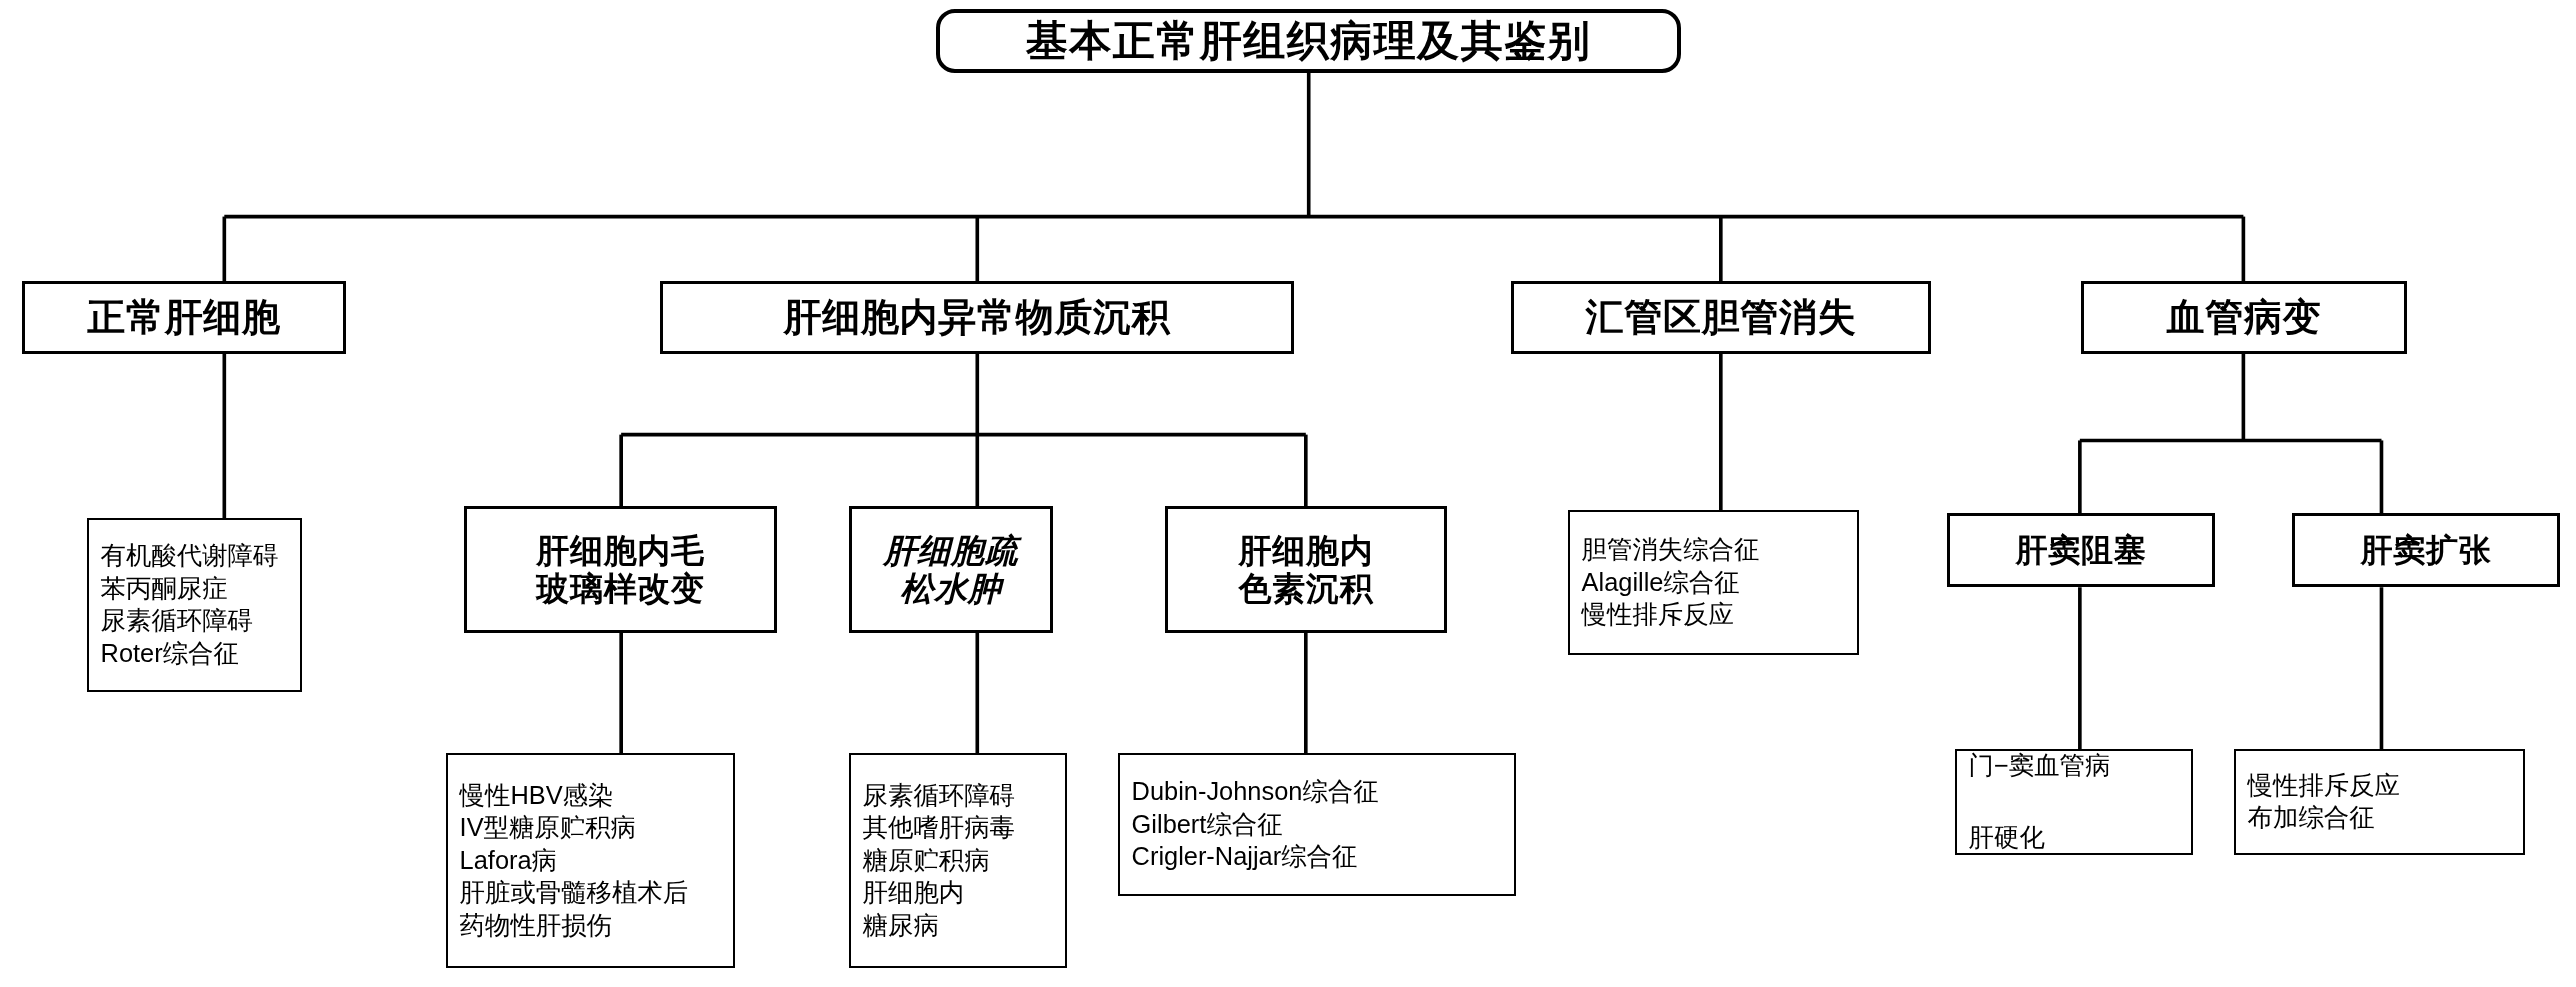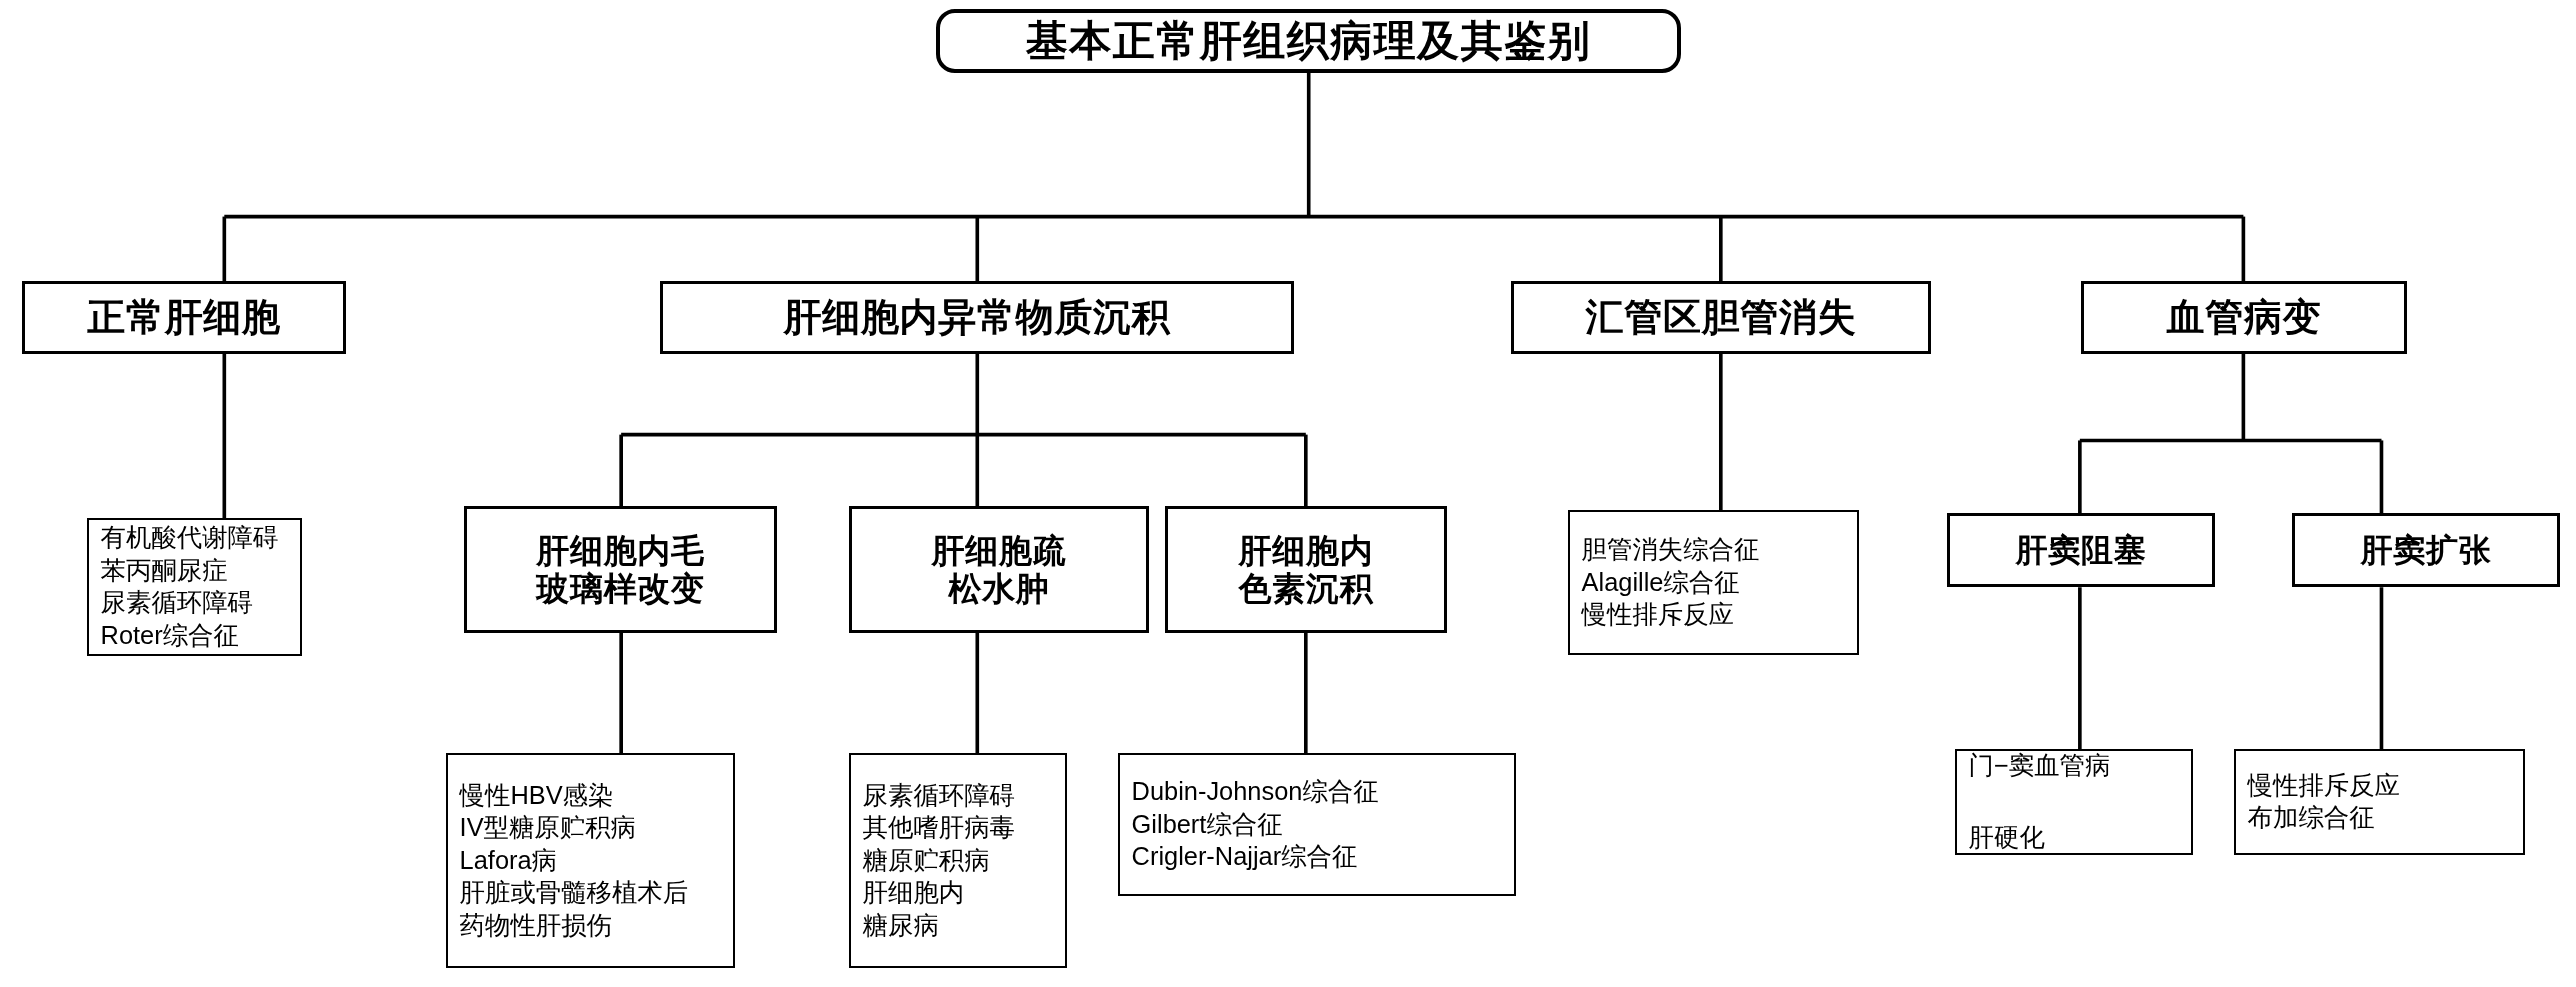--- a/index.html
+++ b/index.html
@@ -138,39 +138,39 @@
 
   <div class="node level2" style="left:2081px; top:281px; width:326px; height:73px;">
     <span class="nodelabel">血管病变</span>
   </div>
 
   <div class="node level3" style="left:464px; top:506px; width:313px; height:127px;">
     <span class="nodelabel">肝细胞内毛
 玻璃样改变</span>
   </div>
 
-  <div class="node level3" style="left:849px; top:506px; width:300px; height:127px;">
+  <div class="node level3" style="left:849px; top:506px; width:204px; height:127px;font-style:italic;">
     <span class="nodelabel">肝细胞疏
 松水肿</span>
   </div>
 
   <div class="node level3" style="left:1165px; top:506px; width:282px; height:127px;">
     <span class="nodelabel">肝细胞内
 色素沉积</span>
   </div>
 
   <div class="node level3 compact" style="left:1947px; top:513px; width:268px; height:74px;">
     <span class="nodelabel">肝窦阻塞</span>
   </div>
 
   <div class="node level3 compact" style="left:2250px; top:513px; width:268px; height:74px;margin-left:42px;">
     <span class="nodelabel">肝窦扩张</span>
   </div>
 
-  <div class="leaflist" style="left:87px; top:518px; width:215px; height:138px;">
+  <div class="leaflist" style="left:87px; top:518px; width:215px; height:174px;">
     <span class="line">有机酸代谢障碍</span>
     <span class="line">苯丙酮尿症</span>
     <span class="line">尿素循环障碍</span>
     <span class="line">Roter综合征</span>
   </div>
 
   <div class="leaflist" style="left:446px; top:753px; width:289px; height:215px;">
     <span class="line">慢性HBV感染</span>
     <span class="line">IV型糖原贮积病</span>
     <span class="line">Lafora病</span>

